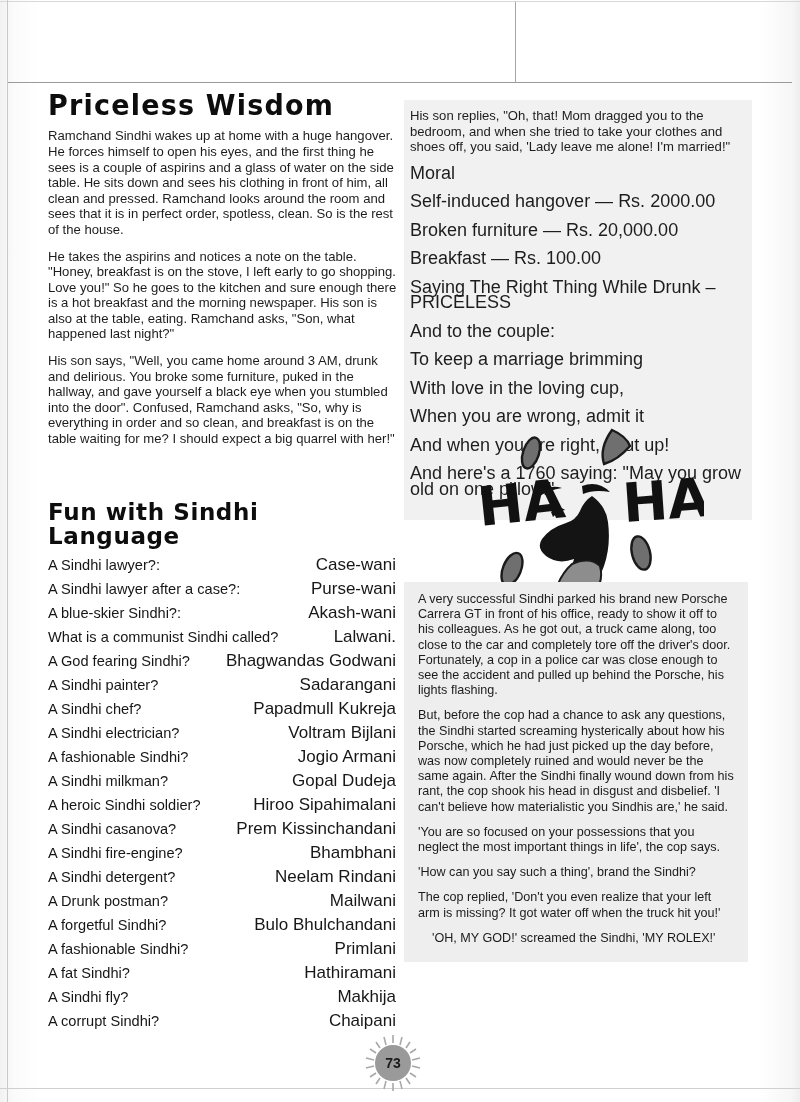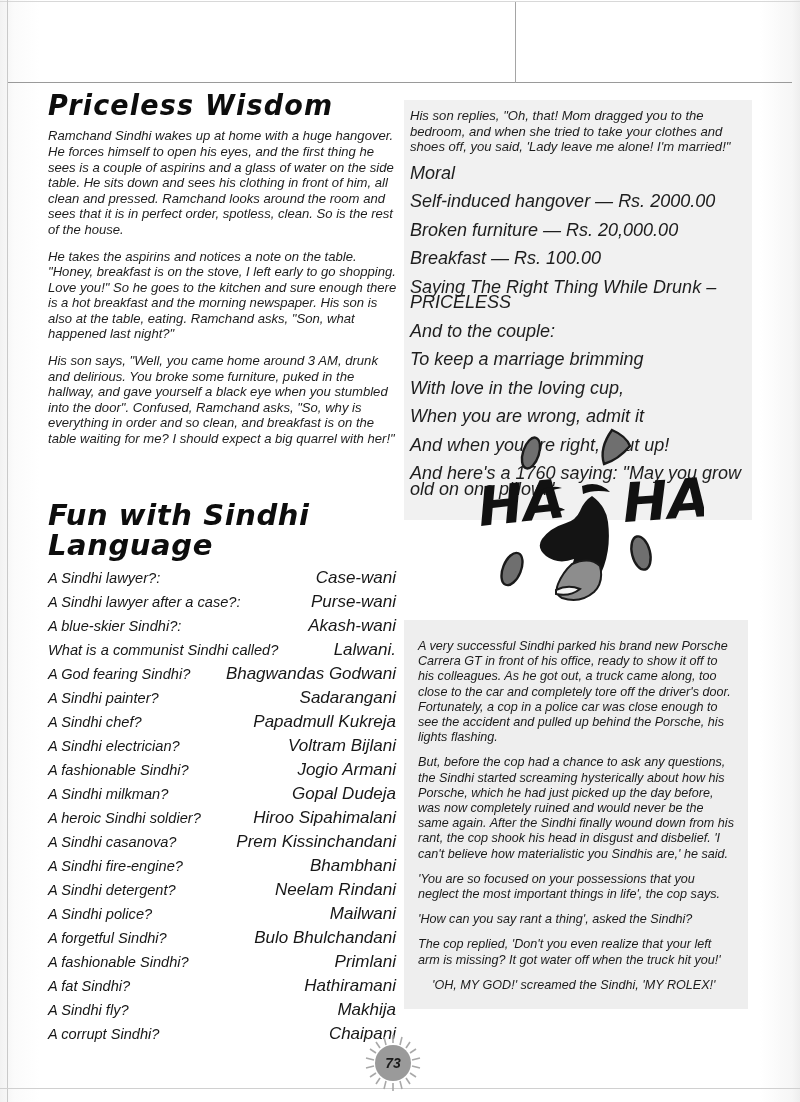--- a/index.html
+++ b/index.html
@@ -7,21 +7,20 @@
     width:800px;height:1102px;
     background:#ffffff;
     font-family:"Liberation Sans", sans-serif;
     color:#1a1a1a;
     position:relative;
     overflow:hidden;
   }
   .page{
     position:absolute;inset:0;
     background:#f97316;
-    font-style:italic;
   }
   
   .scan-tint{
     position:absolute;inset:0;
     background:linear-gradient(90deg,#f2f2f2 0px,#fbfbfb 14px,#ffffff 40px,#ffffff 760px,#f6f6f6 792px,#eeeeee 800px);
     pointer-events:none;
   }
   .edge-left{
     position:absolute;left:7px;top:0;width:1px;height:1102px;
     background:#c9c9c9;
@@ -61,21 +60,21 @@
     letter-spacing:1.2px;
     color:#0d0d0d;
     margin:0 0 8px 0;
     line-height:1.05;
     transform:scaleY(1.06);
     transform-origin:left bottom;
   }
   .headline-2{
     font-family:"DejaVu Sans", sans-serif;
     font-weight:700;
-    font-size:29px;
+    font-size:23px;
     letter-spacing:0.6px;
     color:#0d0d0d;
     margin:0 0 6px 0;
     line-height:1.05;
   }
 
   p.body{
     margin:0 0 11px 0;
     font-size:13.1px;
     line-height:15.6px;
@@ -112,23 +111,23 @@
     font-size:17px;
     line-height:21px;
     color:#171717;
     text-align:right;
     white-space:nowrap;
     padding-left:10px;
   }
 
   
   .porsche-box{
-    position:absolute;left:404px;top:620px;width:344px;
+    position:absolute;left:404px;top:582px;width:344px;
     background:#eeeeee;
-    padding:19px 14px 16px 14px;
+    padding:10px 14px 16px 14px;
     box-sizing:border-box;
   }
   .porsche-box p{
     margin:0 0 10px 0;
     font-size:12.6px;
     line-height:15.2px;
     color:#1b1b1b;
   }
   .porsche-box p:last-child{margin-bottom:0;margin-left:14px;}
 
@@ -264,21 +263,21 @@
         </div>
         <div class="qa-row">
           <span class="qa-q">A Sindhi fire-engine?</span>
           <span class="qa-a">Bhambhani</span>
         </div>
         <div class="qa-row">
           <span class="qa-q">A Sindhi detergent?</span>
           <span class="qa-a">Neelam Rindani</span>
         </div>
         <div class="qa-row">
-          <span class="qa-q">A Sindhi police?</span>
+          <span class="qa-q">A Drunk postman?</span>
           <span class="qa-a">Mailwani</span>
         </div>
         <div class="qa-row">
           <span class="qa-q">A forgetful Sindhi?</span>
           <span class="qa-a">Bulo Bhulchandani</span>
         </div>
         <div class="qa-row">
           <span class="qa-q">A fashionable Sindhi?</span>
           <span class="qa-a">Primlani</span>
         </div>
@@ -294,21 +293,21 @@
           <span class="qa-q">A corrupt Sindhi?</span>
           <span class="qa-a">Chaipani</span>
         </div>
       </div>
   </div>
 
   <div class="porsche-box">
     <p>A very successful Sindhi parked his brand new Porsche Carrera GT in front of his office, ready to show it off to his colleagues. As he got out, a truck came along, too close to the car and completely tore off the driver's door. Fortunately, a cop in a police car was close enough to see the accident and pulled up behind the Porsche, his lights flashing.</p>
     <p>But, before the cop had a chance to ask any questions, the Sindhi started screaming hysterically about how his Porsche, which he had just picked up the day before, was now completely ruined and would never be the same again. After the Sindhi finally wound down from his rant, the cop shook his head in disgust and disbelief. 'I can't believe how materialistic you Sindhis are,' he said.</p>
     <p>'You are so focused on your possessions that you neglect the most important things in life', the cop says.</p>
-    <p>'How can you say rant a thing', asked the Sindhi?</p>
+    <p>'How can you say such a thing', brand the Sindhi?</p>
     <p>The cop replied, 'Don't you even realize that your left arm is missing? It got water off when the truck hit you!'</p>
     <p>'OH, MY GOD!' screamed the Sindhi, 'MY ROLEX!'</p>
   </div>
 
   <div class="page-badge">
     <svg viewBox="0 0 60 60" width="60" height="60" xmlns="http://www.w3.org/2000/svg">
       <g stroke="#a8a8a8" stroke-width="1.6">
         <line x1="30" y1="2" x2="30" y2="10"></line>
         <line x1="39" y1="4" x2="37" y2="12"></line>
         <line x1="47" y1="9" x2="43" y2="15"></line>

